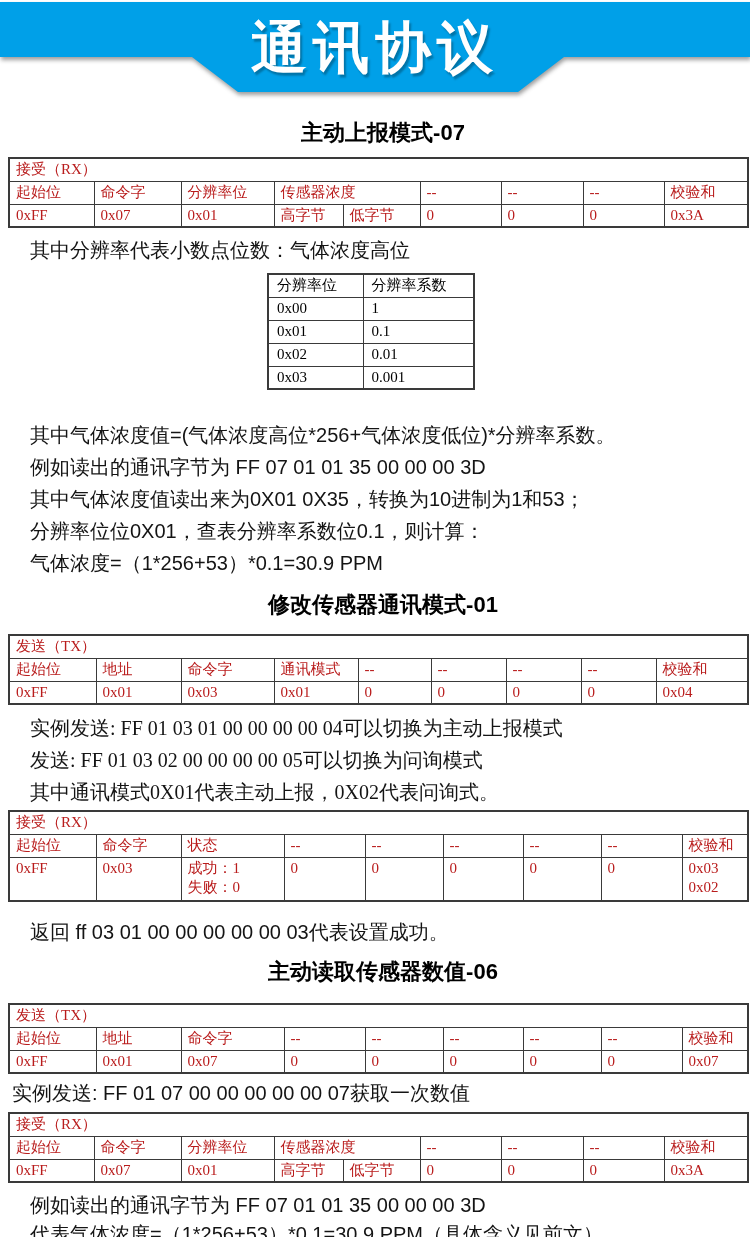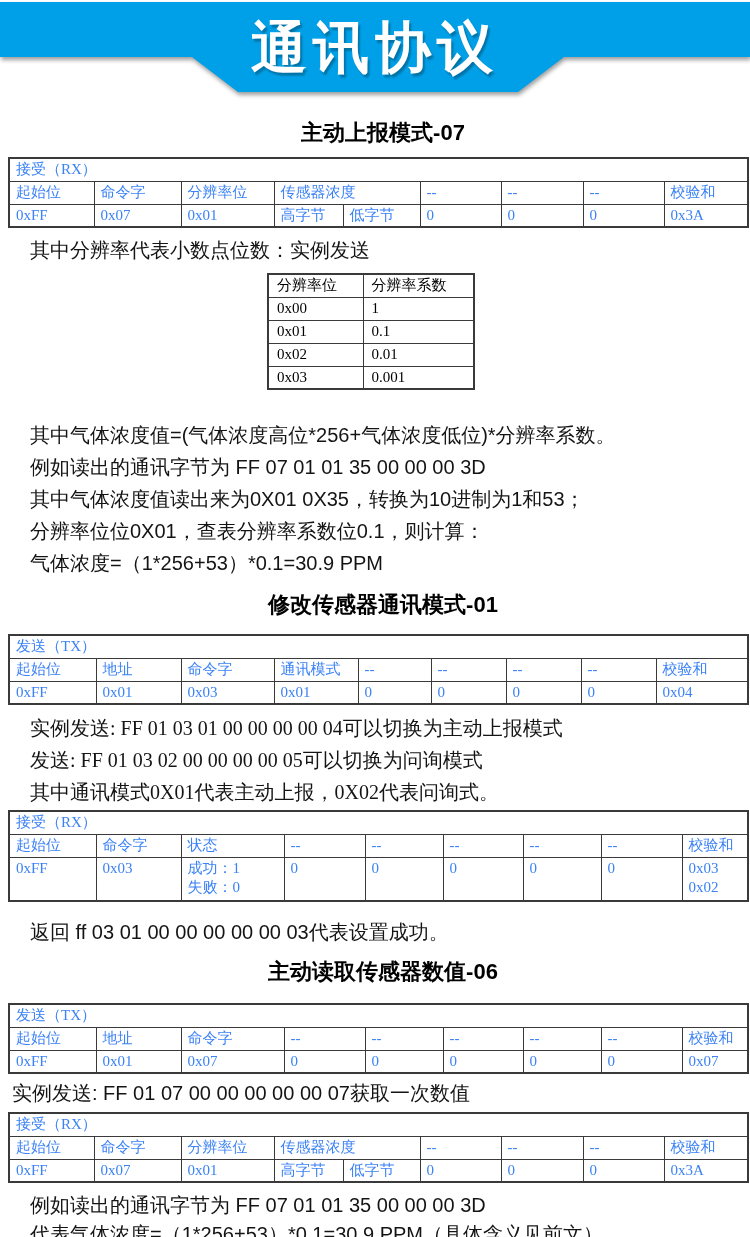--- a/index.html
+++ b/index.html
@@ -32,21 +32,21 @@
     font-size:22px; line-height:26px; font-weight:bold; color:#000;padding-left:16px;
   }
   .t1 { margin-top:28px; }
   .t2 { margin-top:13px; }
   .t3 { margin-top:14px; }
 
   
   table.proto {
     border-collapse:collapse; table-layout:fixed;
     margin-left:8px; width:739px;
-    font-family:"Liberation Serif", serif; font-size:15px; color:#3b82f6;
+    font-family:"Liberation Serif", serif; font-size:15px; color:#b91c1c;
     border:2px solid #3a3a3a;
   }
   table.proto td {
     border:1px solid #3a3a3a;
     padding:1px 6px; height:23px;
     vertical-align:middle; line-height:19px;
     overflow:hidden; white-space:nowrap;
   }
   table.proto td.tall { height:44px; vertical-align:top; white-space:normal; }
   .mt-table1 { margin-top:11px; }
@@ -129,21 +129,21 @@
         <td>高字节</td>
         <td>低字节</td>
         <td>0</td>
         <td>0</td>
         <td>0</td>
         <td>0x3A</td>
       </tr>
     </tbody>
   </table>
 
-  <p class="body-line note">其中分辨率代表小数点位数：实例发送</p>
+  <p class="body-line note">其中分辨率代表小数点位数：气体浓度高位</p>
 
   <table class="res">
     <colgroup>
         <col style="width:95px">
         <col style="width:111px">
       </colgroup>
     <tbody>
       <tr>
         <td>分辨率位</td>
         <td>分辨率系数</td>

